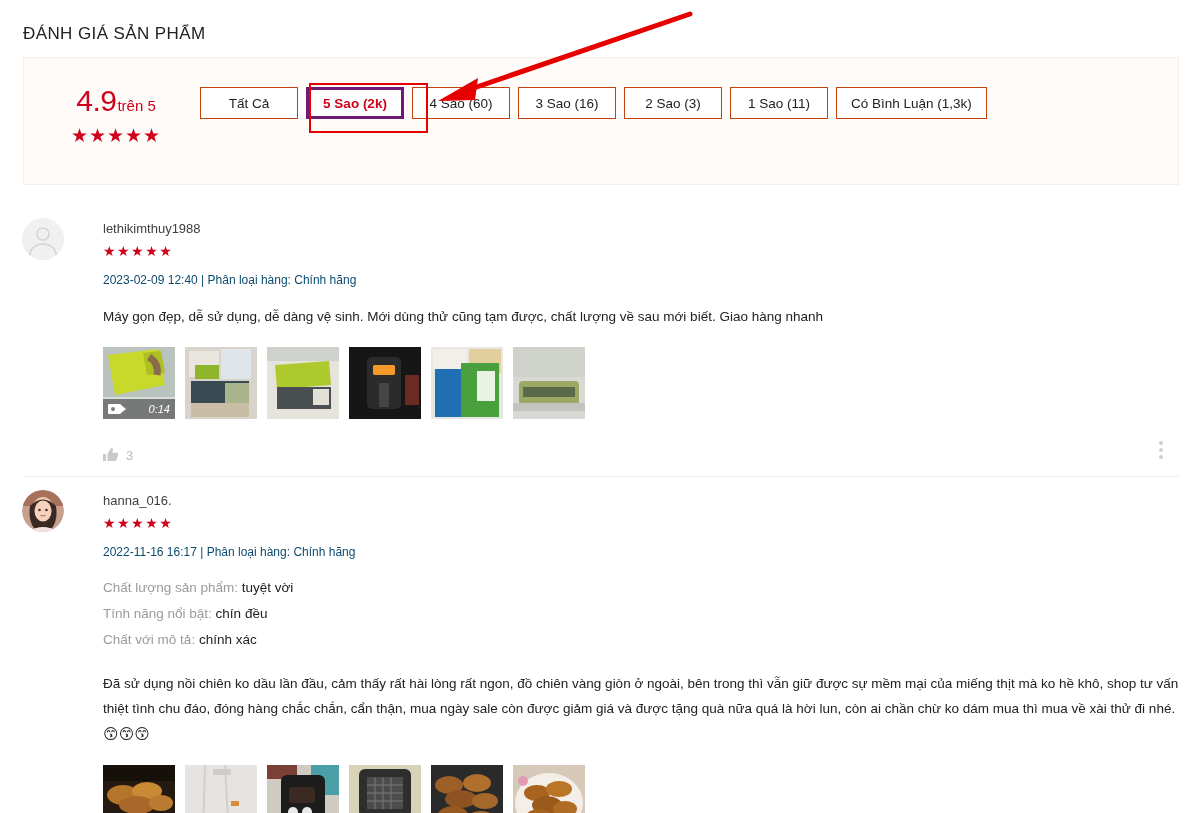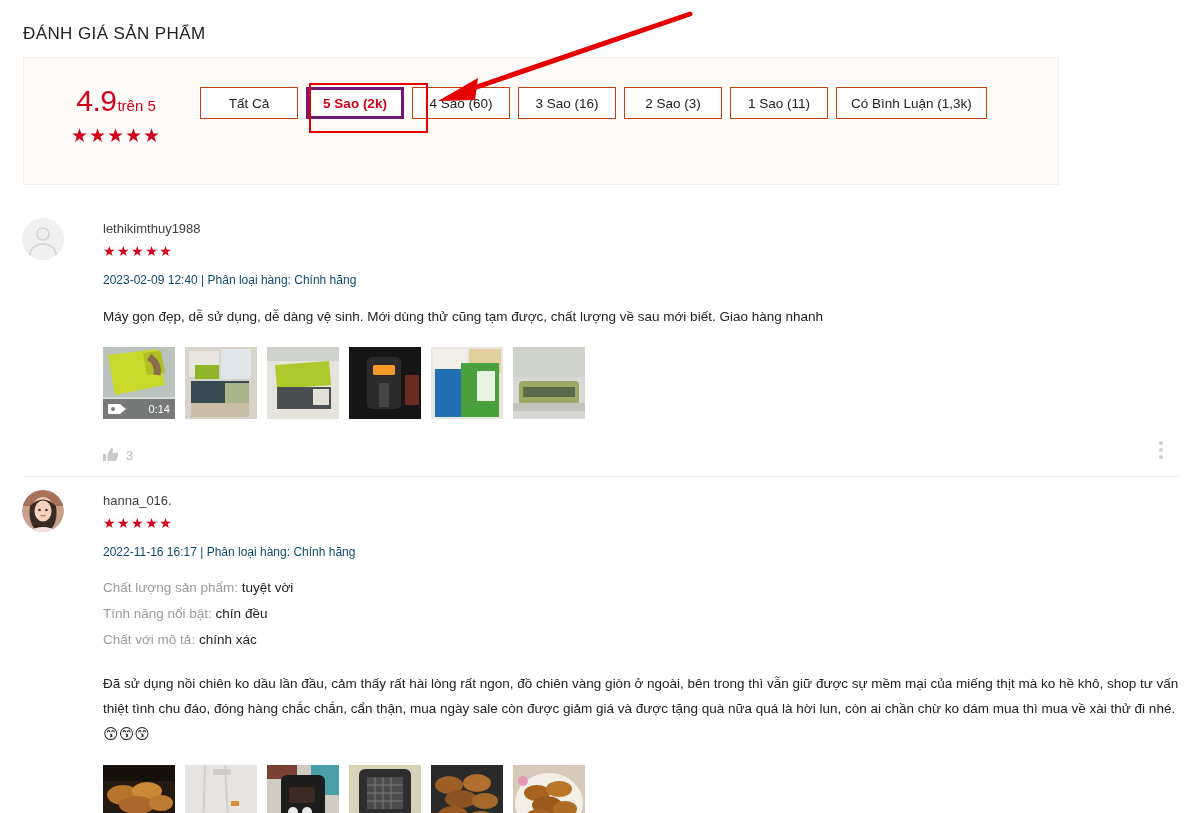--- a/index.html
+++ b/index.html
@@ -27,21 +27,21 @@
     letter-spacing: 0.4px;
     color: #222222;
     text-transform: uppercase;
   }
 
   
   .rating-panel {
     position: absolute;
     left: 23px;
     top: 57px;
-    width: 1036px;
+    width: 1156px;
     height: 128px;
     background: #fffbf8;
     border: 1px solid #f7eeea;
     display: flex;
     align-items: flex-start;
     padding: 28px 0 0 0;
   }
   .rating-summary {
     width: 176px;
     flex: none;
@@ -176,20 +176,21 @@
     line-height: 25px;
     margin-top: 18px;
     max-width: 1080px;
   }
   .emoji { font-size: 15px; }
 
   .thumbs {
     margin-top: 18px;
     display: flex;
     gap: 10px;
+    font-style: italic;
   }
   .thumb {
     position: relative;
     width: 72px;
     height: 72px;
     overflow: hidden;
     background: #e8e8e8;
   }
   .thumb svg { display: block; }
   .video-badge {

